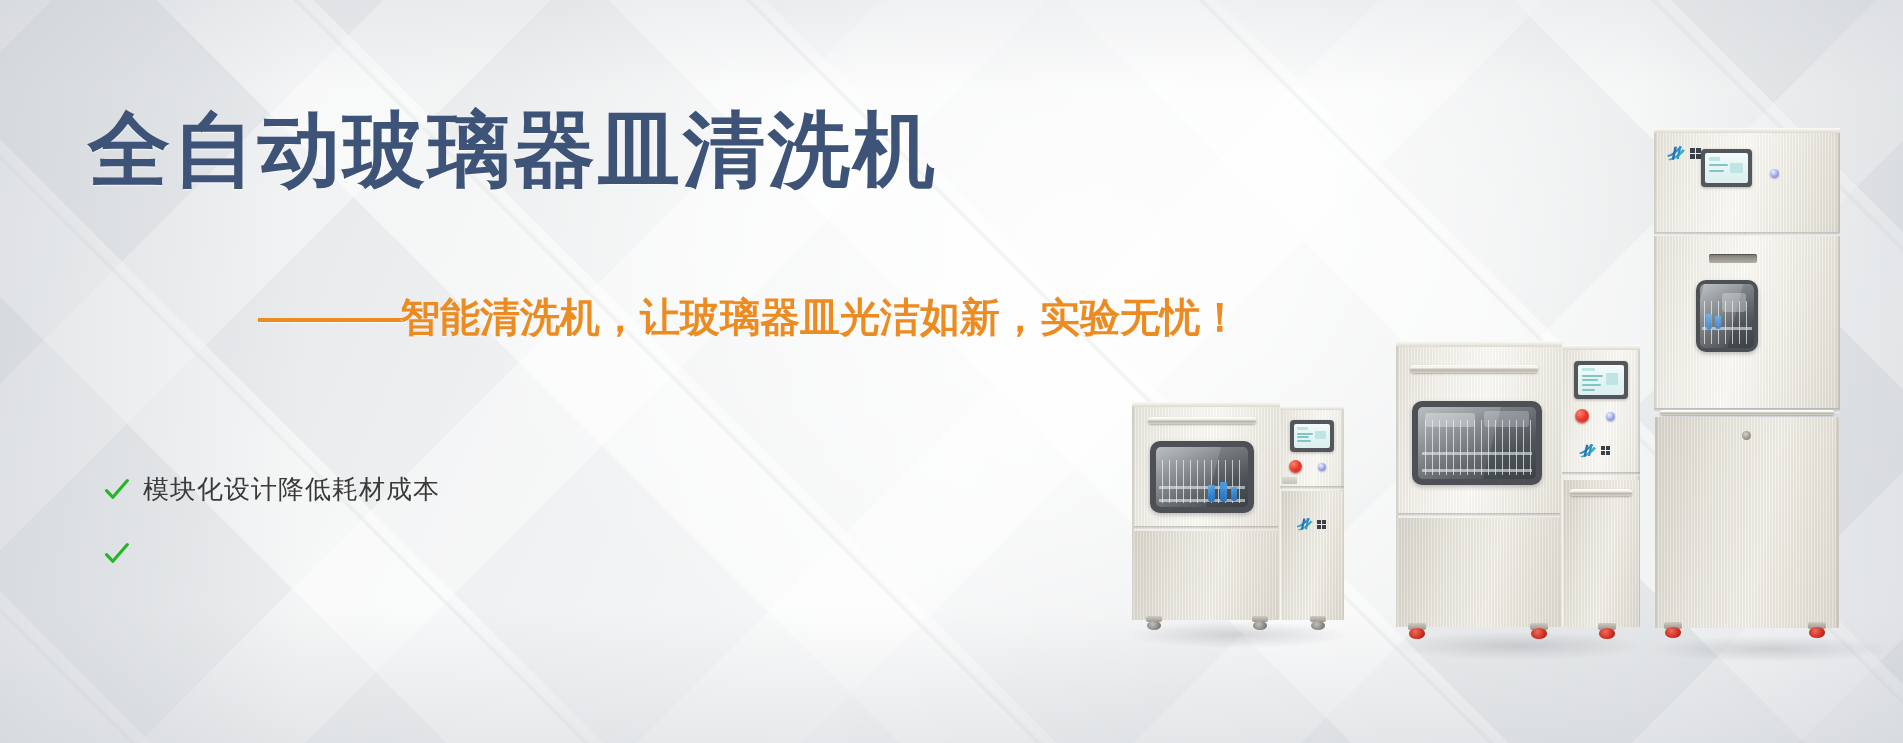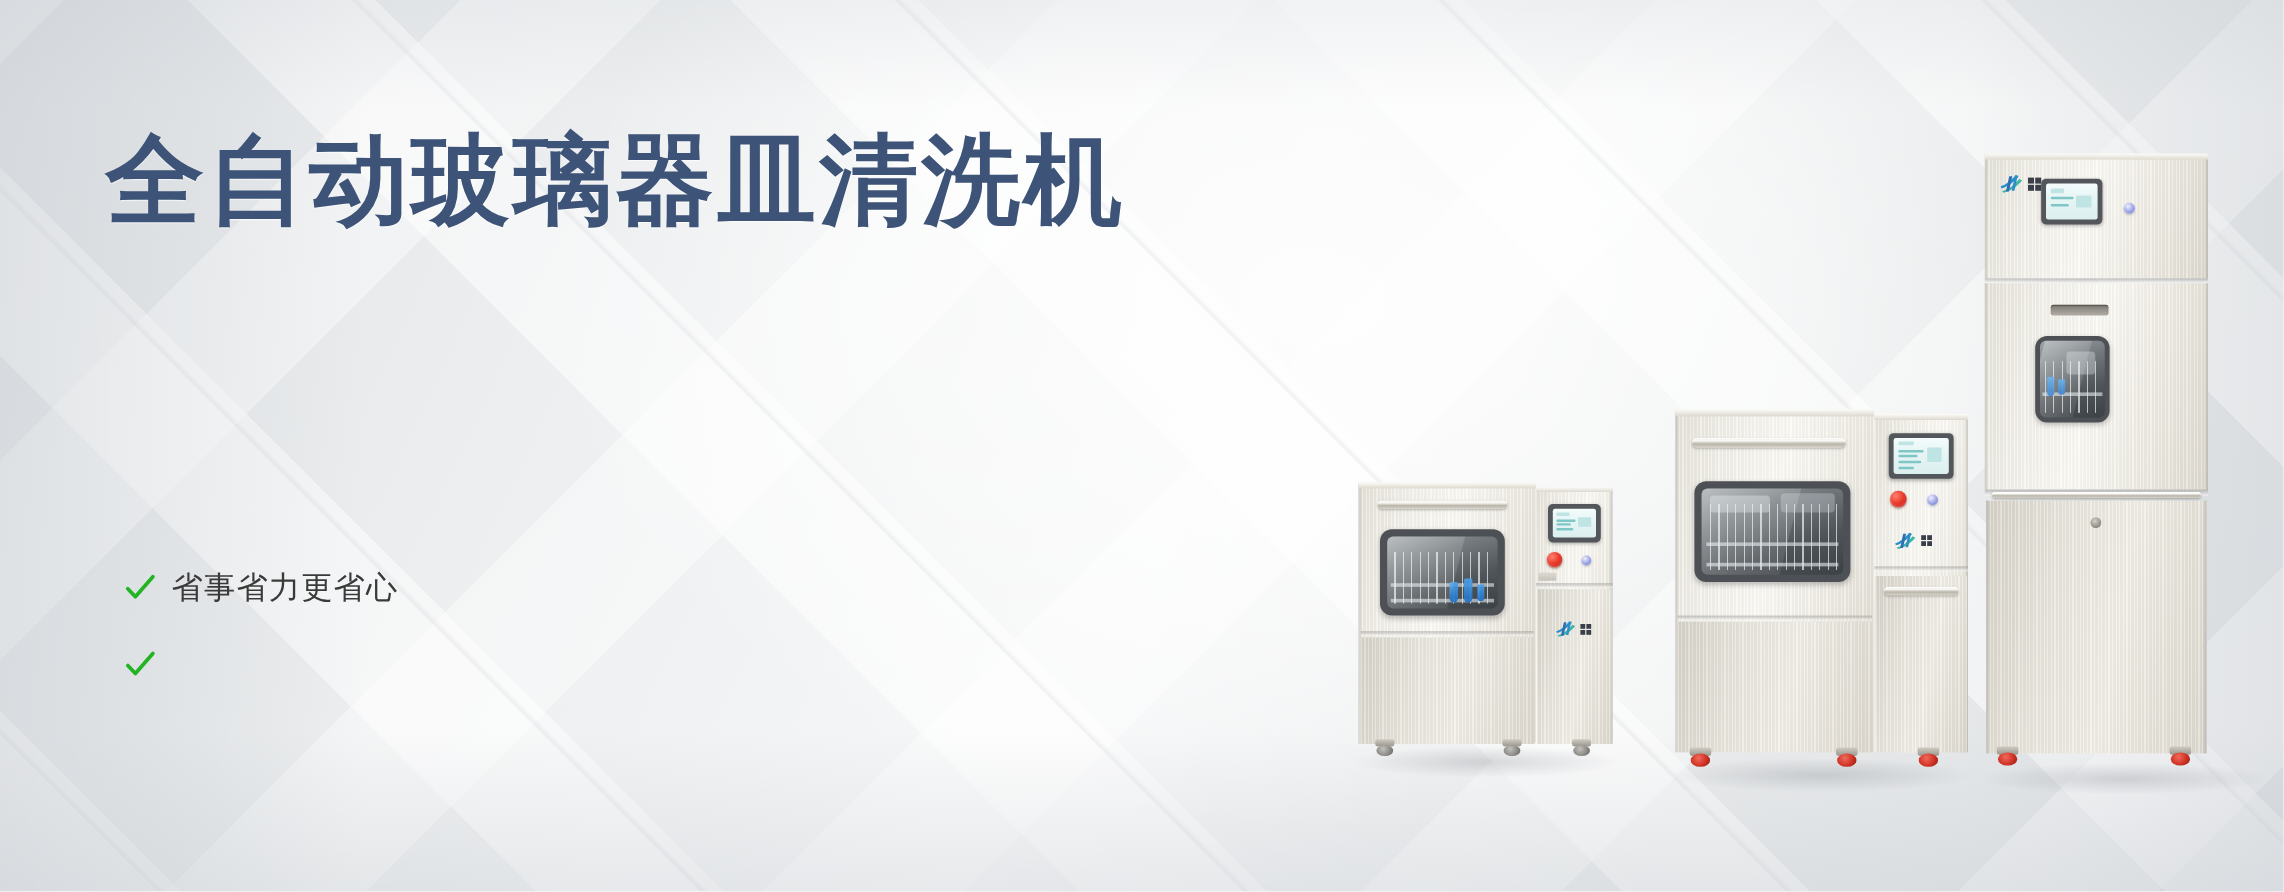--- a/index.html
+++ b/index.html
@@ -249,28 +249,31 @@
 <div id="banner">
 
   <div class="bg-base"></div>
   <div class="bg-diag-a"></div>
   <div class="bg-diag-b"></div>
   <div class="bg-diag-c"></div>
   <div class="bg-vignette"></div>
 
   <div class="headline">全自动玻璃器皿清洗机</div>
 
+  <div class="subhead">
+    <span class="dash">————</span><span>智能清洗机，让玻璃器皿光洁如新，实验无忧！</span>
+  </div>
 
   <div class="features">
     <div class="feat-row">
-      <div class="feat">
+      <div class="feat col1">
         <svg class="check" viewBox="0 0 26 26">
           <path d="M2.5 13.6 L8.8 20.3 L23.4 3.6" fill="none" stroke="#22b422" stroke-width="3.1" stroke-linecap="round" stroke-linejoin="round"></path>
         </svg>
-        <span class="feat-label">省事省力更省心</span>
+        <span class="feat-label">模块化设计降低耗材成本</span>
       </div>
     </div>
     <div class="feat-row">
       <div class="feat col1">
         <svg class="check" viewBox="0 0 26 26">
           <path d="M2.5 13.6 L8.8 20.3 L23.4 3.6" fill="none" stroke="#22b422" stroke-width="3.1" stroke-linecap="round" stroke-linejoin="round"></path>
         </svg>
       </div>
     </div>
   </div>

